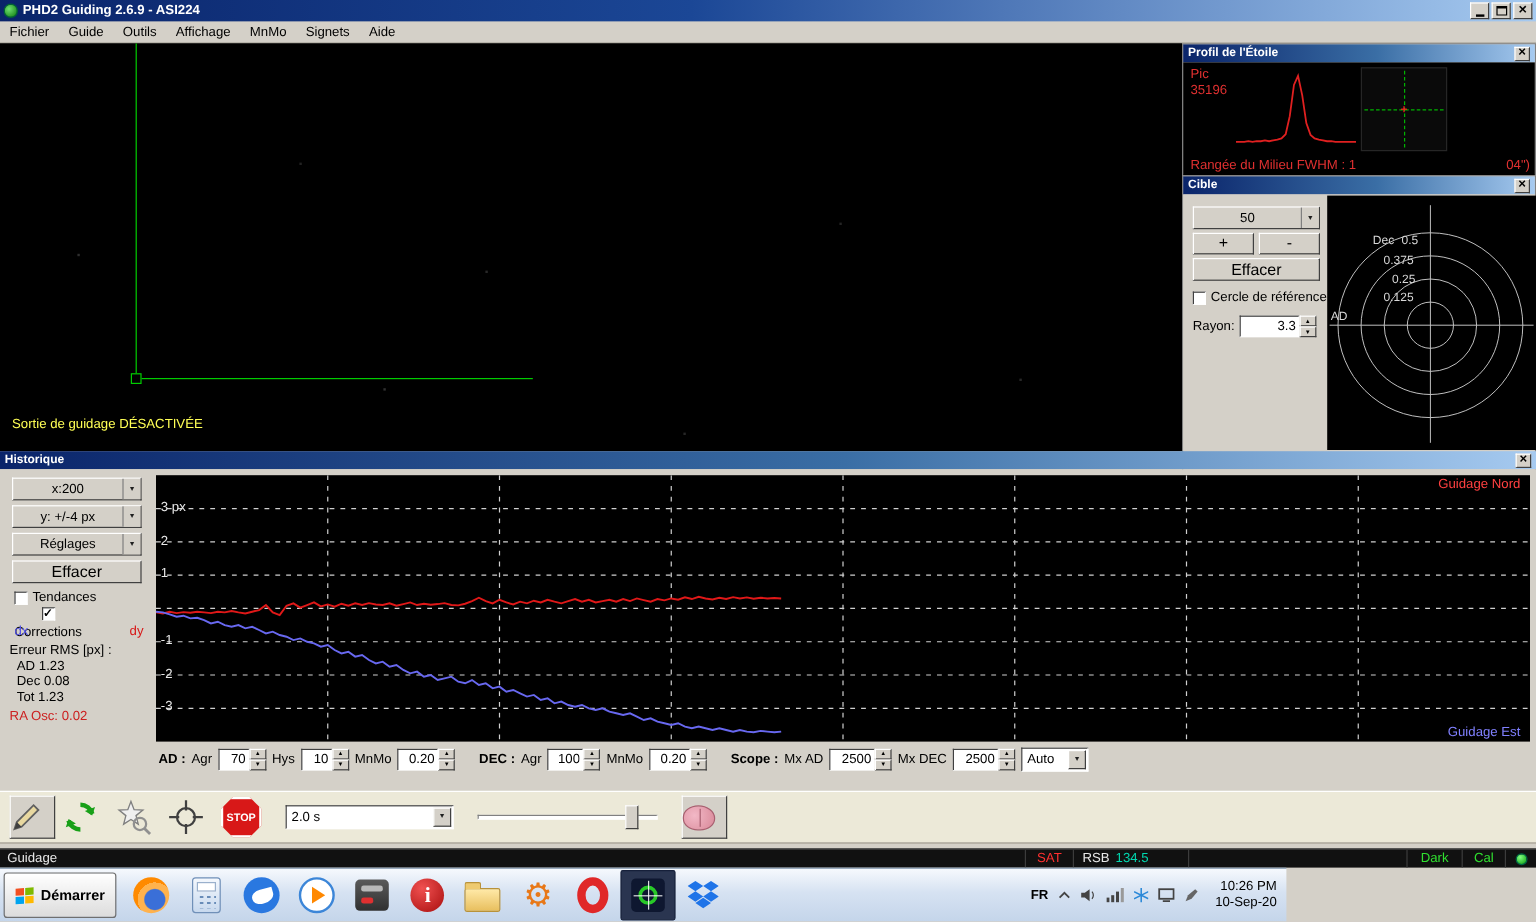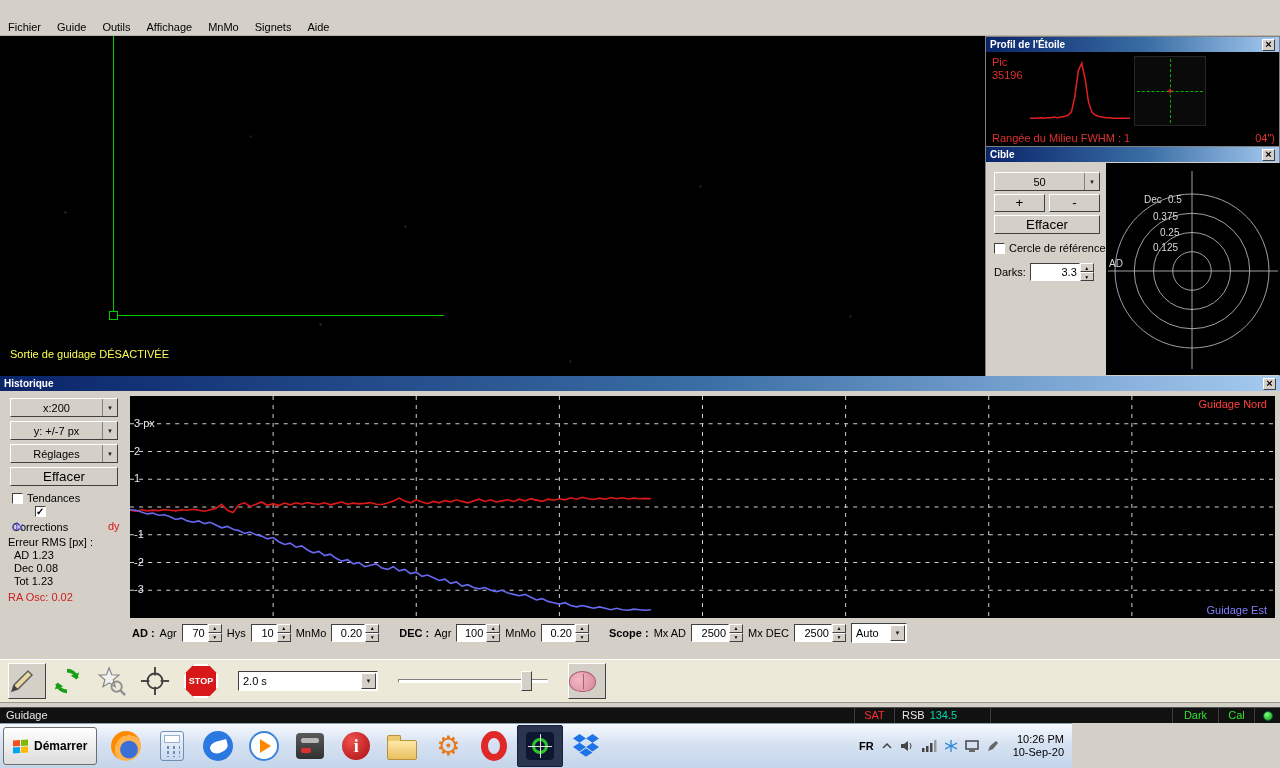--- a/index.html
+++ b/index.html
@@ -162,20 +162,35 @@
   .ic-phd2 .ch-h{position:absolute;top:50%;left:2px;right:2px;height:1px;background:rgba(255,255,255,.85);}
   .tray{margin-left:auto;display:flex;align-items:center;gap:8px;padding-right:8px;}
   .tray .lang{font-weight:bold;}
   .clock{text-align:right;line-height:13px;margin-left:6px;}
 </style>
 </head>
 <body>
 
 <div id="screen">
 
+  <div class="titlebar">
+    <span class="app-icon"></span>
+    <span>PHD2 Guiding 2.6.9 - ASI224</span>
+    <span class="win-btns">
+      <span class="wbtn">
+          <span class="gl-min"></span>
+        </span>
+      <span class="wbtn">
+          <span class="gl-max"></span>
+        </span>
+      <span class="wbtn">
+          <span class="gl-x"></span>
+        </span>
+    </span>
+  </div>
 
   <div class="menubar" id="menubar">
       <span class="menu-item">Fichier</span>
       <span class="menu-item">Guide</span>
       <span class="menu-item">Outils</span>
       <span class="menu-item">Affichage</span>
       <span class="menu-item">MnMo</span>
       <span class="menu-item">Signets</span>
       <span class="menu-item">Aide</span>
     </div>
@@ -220,21 +235,21 @@
         <span class="combo-btn"></span>
       </div>
       <button class="raised t-plus">+</button>
       <button class="raised t-minus">-</button>
       <button class="raised t-clear">Effacer</button>
       <div class="cb-row t-refcb">
         <span class="cb"></span>
         <span>Cercle de référence</span>
       </div>
       <div class="t-rayon">
-        <span>Darks:</span>
+        <span>Rayon:</span>
         <span class="spinfield">
           <input style="width: 50px;" value="3.3">
           <span class="spinbtns">
               <span class="sp-up"></span>
               <span class="sp-dn"></span>
             </span>
         </span>
       </div>
       <div class="target-black">
         <svg viewBox="0 0 174 212" width="174" height="212">
@@ -259,21 +274,21 @@
     <div class="panel-title">
       <span>Historique</span>
       <span class="panel-x"></span>
     </div>
     <div class="hist-body">
       <div class="combo h-combo" style="top:7px">
         <span class="combo-text">x:200</span>
         <span class="combo-btn"></span>
       </div>
       <div class="combo h-combo" style="top:30px">
-        <span class="combo-text">y: +/-7 px</span>
+        <span class="combo-text">y: +/-4 px</span>
         <span class="combo-btn"></span>
       </div>
       <div class="combo h-combo" style="top:53px">
         <span class="combo-text">Réglages</span>
         <span class="combo-btn"></span>
       </div>
       <button class="raised h-btn" style="top:76px">Effacer</button>
       <div class="cb-row h-cb1">
         <span class="cb"></span>
         <span>Tendances</span>

